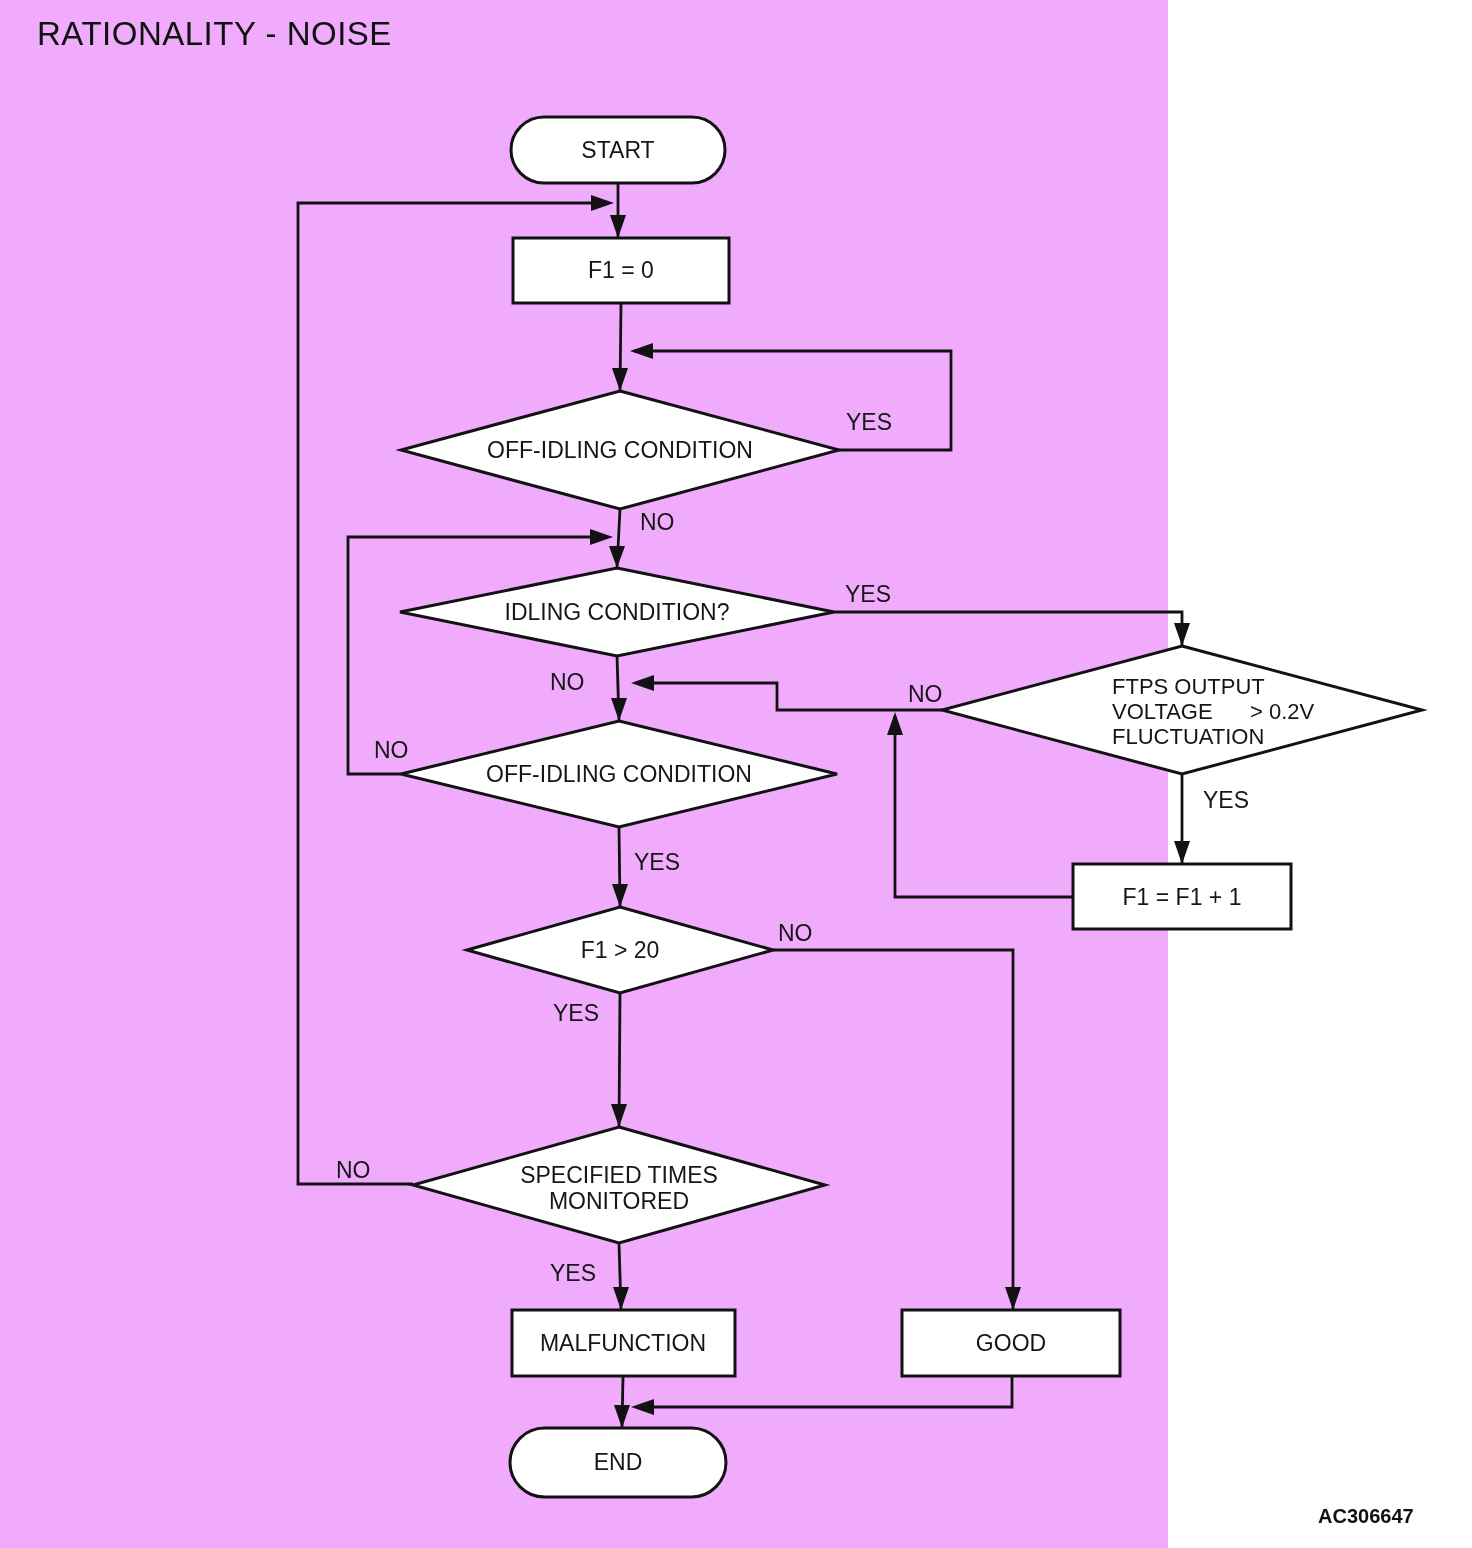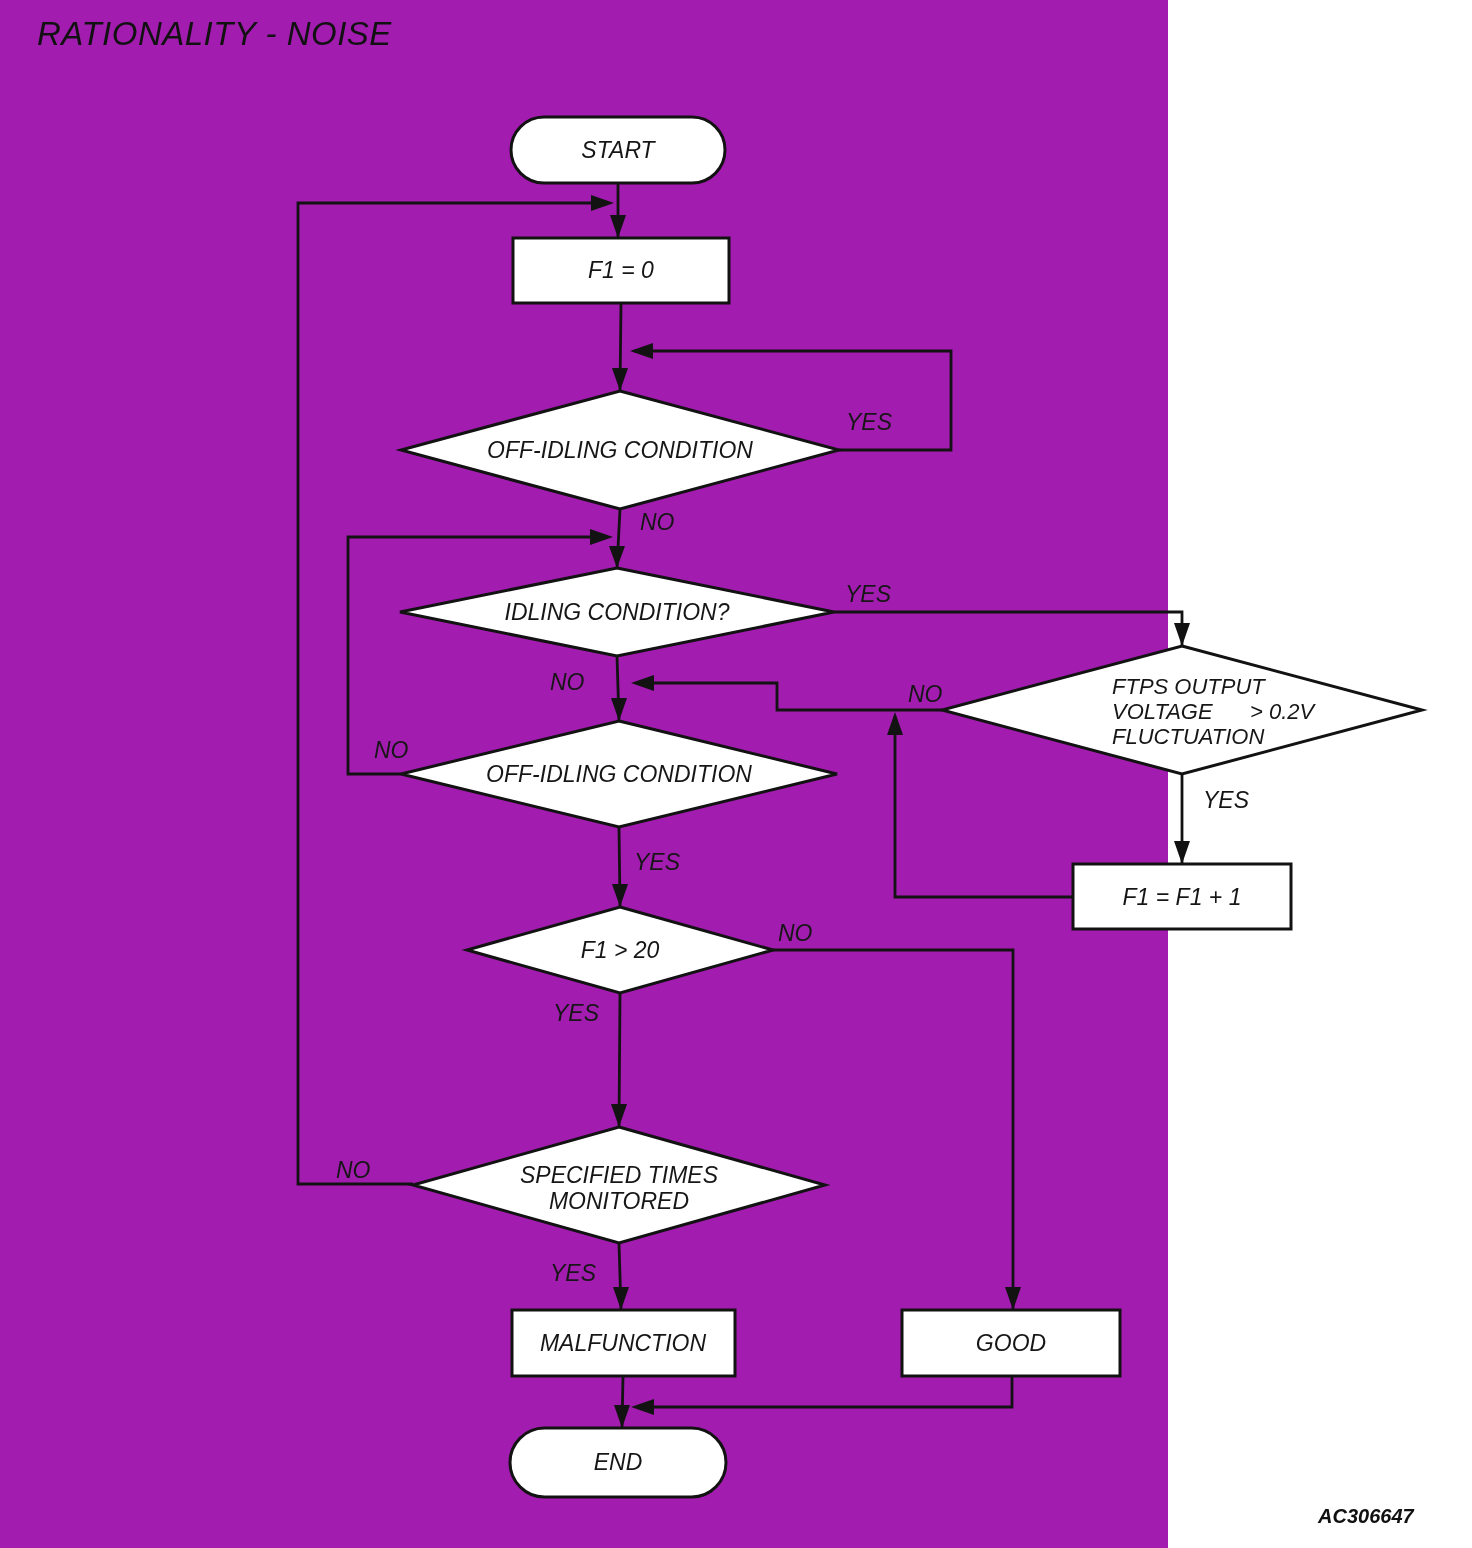--- a/index.html
+++ b/index.html
@@ -1,17 +1,17 @@
 <!DOCTYPE html>
 <html><head>
 <meta charset="utf-8">
 <style>
   html,body{margin:0;padding:0;background:#ffffff;}
-  .page{position:relative;width:1168px;height:1548px;background:#a21caf;
-        font-family:"Liberation Sans","DejaVu Sans",sans-serif;font-style:italic;}
+  .page{position:relative;width:1168px;height:1548px;background:#f0abfc;
+        font-family:"Liberation Sans","DejaVu Sans",sans-serif;}
   svg{display:block}
   .edge{fill:none;stroke:#121212;stroke-width:2.8;}
   .shape{fill:#ffffff;stroke:#121212;stroke-width:3;}
   .arrow{fill:#121212;stroke:none;}
   text{fill:#161616;font-family:"Liberation Sans","DejaVu Sans",sans-serif;
        font-size:23px;}
   .node-label{text-anchor:middle;}
   .left-label{text-anchor:start;}
   .ftps-label{font-size:22px;text-anchor:start;}
   .title-text{font-size:33px;letter-spacing:0.5px;text-anchor:start;fill:#111;}

